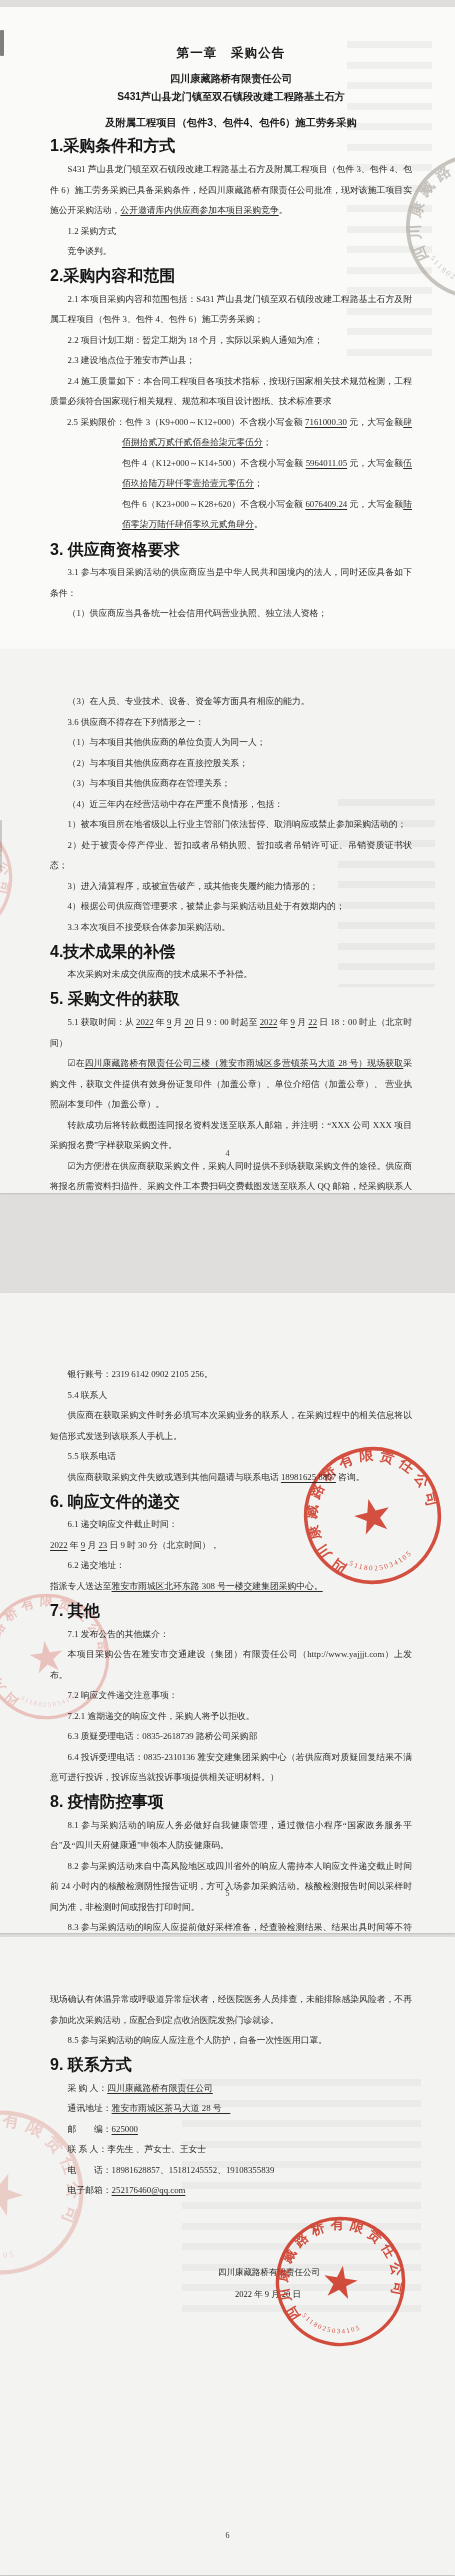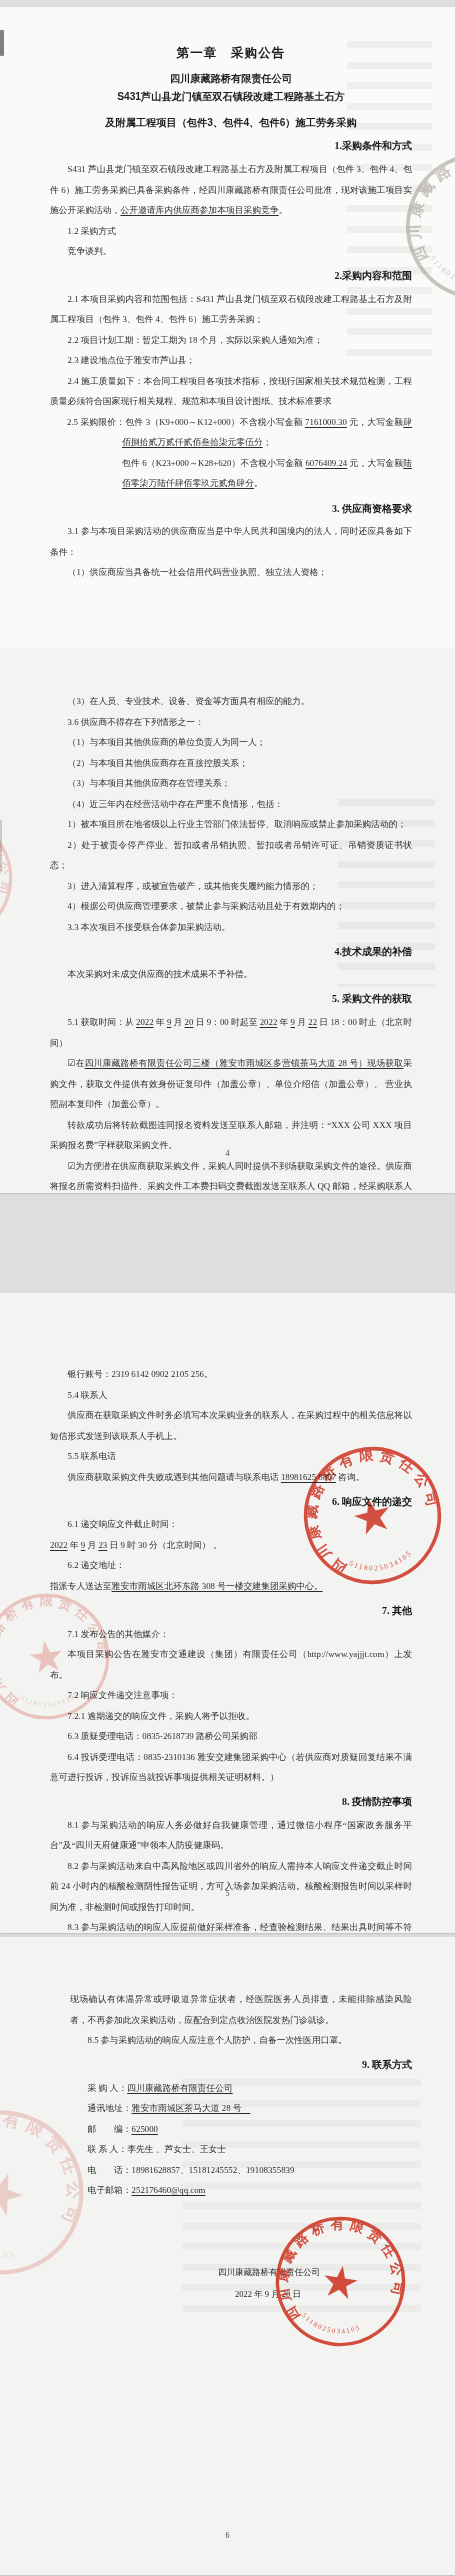--- a/index.html
+++ b/index.html
@@ -15,28 +15,28 @@
   }
   .page.pg2,.page.pg3,.page.pg4{background:#f3f3f2;}
   #page1{top:6.8px;height:809px;background:#fafaf9;}
   #page2{top:649px;height:544px;}
   #page3{top:1293px;height:640px;}
   #page4{top:1937px;height:638px;}
   .content{position:relative;padding:0 43px 0 50px;}
   #page1 .content{padding-top:38px;}
   #page2 .content{padding-top:42px;}
   #page3 .content{padding-top:71px;}
-  #page4 .content{padding-top:52px;margin-left:20px;}
+  #page4 .content{padding-top:52px;}
   .t1{font-family:"Liberation Sans","DejaVu Sans",sans-serif;font-weight:bold;
       font-size:12.5px;text-align:center;letter-spacing:1.1px;margin:0 0 8px 0;color:#1d1d1d;}
   .t2{font-family:"Liberation Sans","DejaVu Sans",sans-serif;font-weight:bold;
       font-size:10.2px;text-align:center;line-height:18px;margin:0;color:#1d1d1d;}
   .t2b{margin-top:8px;margin-bottom:5.7px;}
-  .h{font-family:Liberation Serif, serif;font-weight:bold;
-     font-size:10px;line-height:17px;margin:5.7px 0 4.6px 0;color:#161616;text-align:right;}
+  .h{font-family:Liberation Sans, sans-serif;font-weight:bold;
+     font-size:16px;line-height:17px;margin:5.7px 0 4.6px 0;color:#161616;}
   .p{font-size:8.8px;line-height:20.5px;margin:0;text-align:justify;text-indent:2em;}
   .pf{text-indent:0;}
   .p25a{margin-left:72px;text-indent:-55px;}
   .p25b{margin-left:72px;text-indent:0;}
   u{text-decoration:underline;text-underline-offset:2.3px;text-decoration-thickness:0.6px;}
   .pagenum{position:absolute;bottom:35px;left:0;width:100%;text-align:center;
            font-size:8px;color:#3a3a3a;}
   .sig{position:absolute;font-size:8.5px;color:#222;white-space:nowrap;}
   .sig-company{left:218px;top:330px;}
   .sig-date{left:235px;top:352px;}
@@ -92,20 +92,21 @@
       <h2 class="h"><span>1.采购条件和方式</span></h2>
       <p class="p"><span>S431 芦山县龙门镇至双石镇段改建工程路基土石方及附属工程项目（包件 3、包件 4、包件 6）施工劳务采购已具备采购条件，经四川康藏路桥有限责任公司批准，现对该施工项目实施公开采购活动，</span><u>公开邀请库内供应商参加本项目采购竞争</u><span>。</span></p>
       <p class="p"><span>1.2 采购方式</span></p>
       <p class="p"><span>竞争谈判。</span></p>
       <h2 class="h"><span>2.采购内容和范围</span></h2>
       <p class="p"><span>2.1 本项目采购内容和范围包括：S431 芦山县龙门镇至双石镇段改建工程路基土石方及附属工程项目（包件 3、包件 4、包件 6）施工劳务采购；</span></p>
       <p class="p"><span>2.2 项目计划工期：暂定工期为 18 个月，实际以采购人通知为准；</span></p>
       <p class="p"><span>2.3 建设地点位于雅安市芦山县；</span></p>
       <p class="p"><span>2.4 施工质量如下：本合同工程项目各项技术指标，按现行国家相关技术规范检测，工程质量必须符合国家现行相关规程、规范和本项目设计图纸、技术标准要求</span></p>
       <p class="p p25a"><span>2.5 采购限价：包件 3（K9+000～K12+000）不含税小写金额 </span><u>7161000.30</u><span> 元，大写金额</span><u>肆佰捌拾贰万贰仟贰佰叁拾柒元零伍分</u><span>；</span></p>
+      <p class="p p25b"><span>包件 4（K12+000～K14+500）不含税小写金额 </span><u>5964011.05</u><span> 元，大写金额</span><u>伍佰玖拾陆万肆仟零壹拾壹元零伍分</u><span>；</span></p>
       <p class="p p25b"><span>包件 6（K23+000～K28+620）不含税小写金额 </span><u>6076409.24</u><span> 元，大写金额</span><u>陆佰零柒万陆仟肆佰零玖元贰角肆分</u><span>。</span></p>
       <h2 class="h"><span>3. 供应商资格要求</span></h2>
       <p class="p"><span>3.1 参与本项目采购活动的供应商应当是中华人民共和国境内的法人，同时还应具备如下条件：</span></p>
       <p class="p"><span>（1）供应商应当具备统一社会信用代码营业执照、独立法人资格；</span></p>
       <p class="p"></p>
     </div>
   <div class="pagenum">3</div>
 </div>
 
 <div class="page pg2" id="page2">

